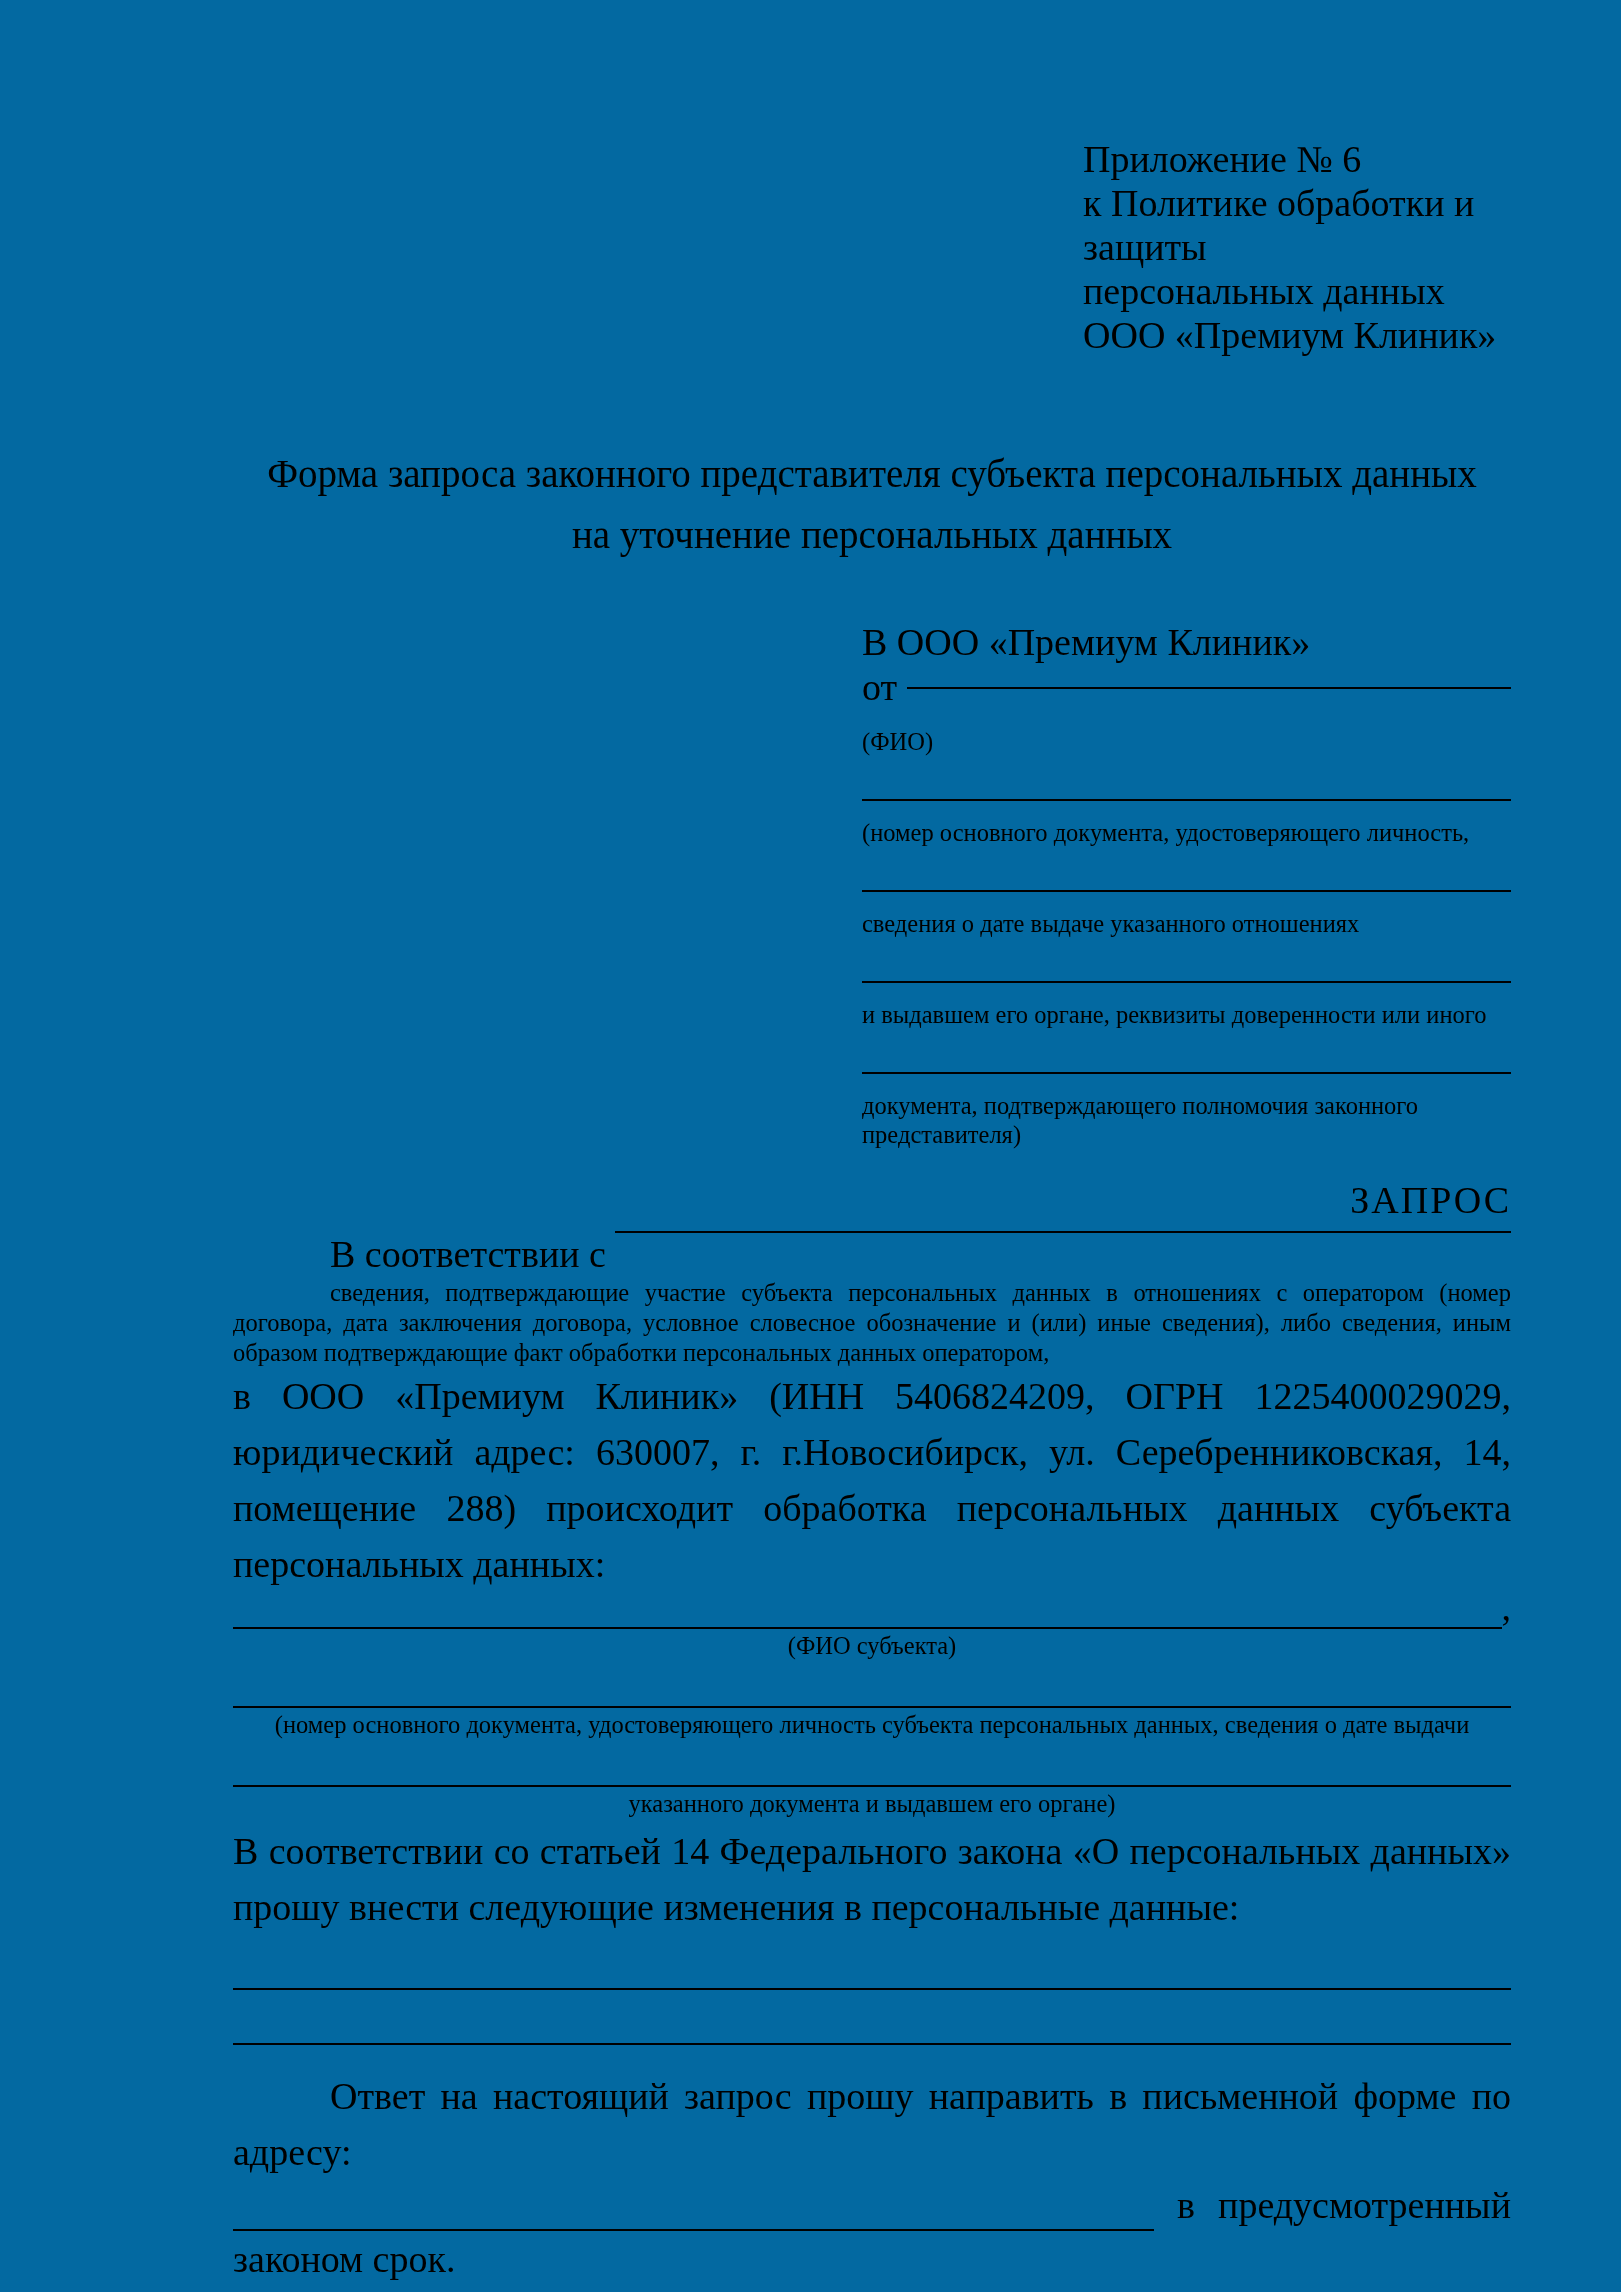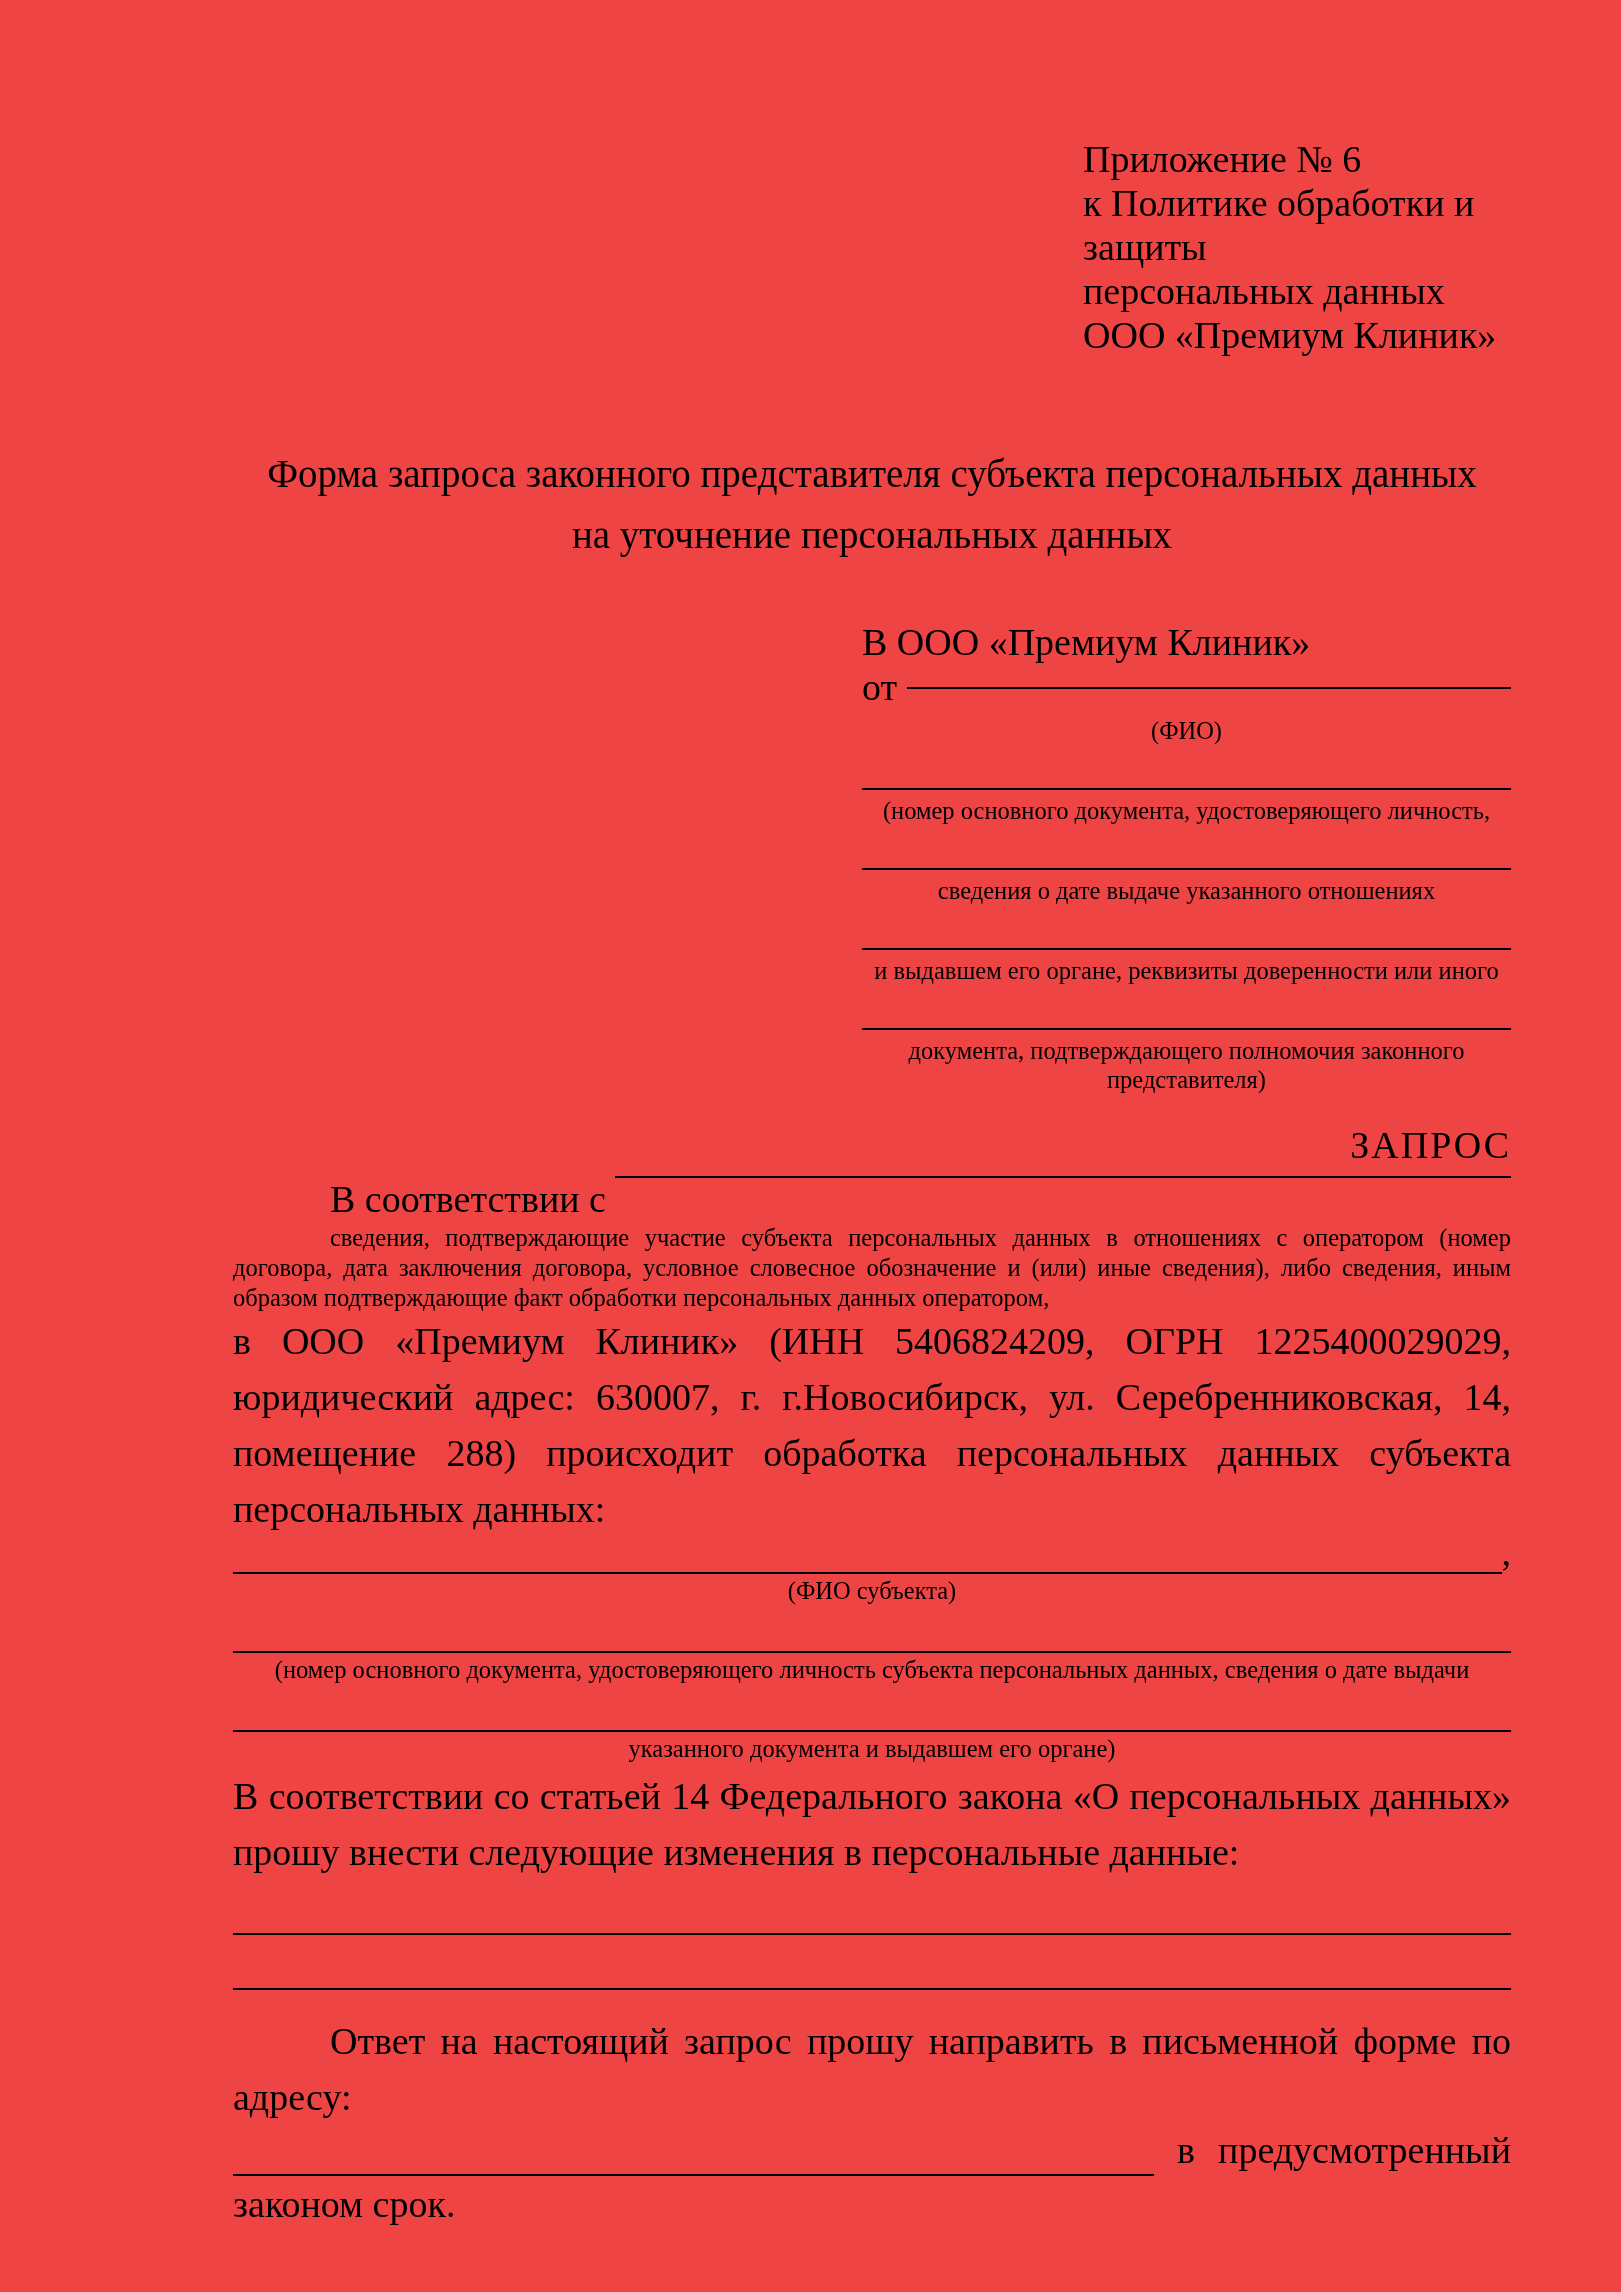--- a/index.html
+++ b/index.html
@@ -1,36 +1,36 @@
 <!DOCTYPE html>
 <html lang="ru"><head>
 <meta charset="utf-8">
 <style>
   html,body{margin:0;padding:0;background:#ffffff;}
   .page{
     position:relative;
     width:1621px;height:2293px;
-    background:#ef4444;color:#000000;
+    background:#0369a1;color:#000000;
     font-family:"Liberation Serif","DejaVu Serif",serif;
     font-size:38px;
     box-sizing:border-box;
     padding:137px 110px 0 233px;
     overflow:hidden;
   }
   
   .hdr{margin-left:850px;line-height:44px;}
   
   .title{margin:86px 0 0;text-align:center;font-weight:normal;font-size:39px;line-height:61px;}
   
   .addr{margin-left:629px;margin-top:55px;}
   .addr-to{line-height:45px;}
   .from-row{display:flex;line-height:45px;align-items:center;}
   .from-row .lbl{white-space:pre;}
   .fill{flex:1 1 auto;border-bottom:2.9px solid #000;}
-  .cap{font-size:24.5px;line-height:29px;text-align:center;margin-top:6px;}
+  .cap{font-size:24.5px;line-height:29px;text-align:left;margin-top:17px;}
   .rule{border-bottom:2.9px solid #000;height:43px;}
   
   .heading{text-align:right;margin-top:29px;line-height:45px;letter-spacing:2px;}
   
   .intro-row{display:flex;margin-top:7.8px;line-height:47px;align-items:flex-start;}
   .intro-row .lbl{margin-left:97px;white-space:pre;}
   
   .note{font-size:24.5px;line-height:30px;text-align:justify;text-indent:97px;}
   .para{line-height:56px;text-align:justify;}
   .comma-row{display:flex;align-items:flex-end;height:37px;}

